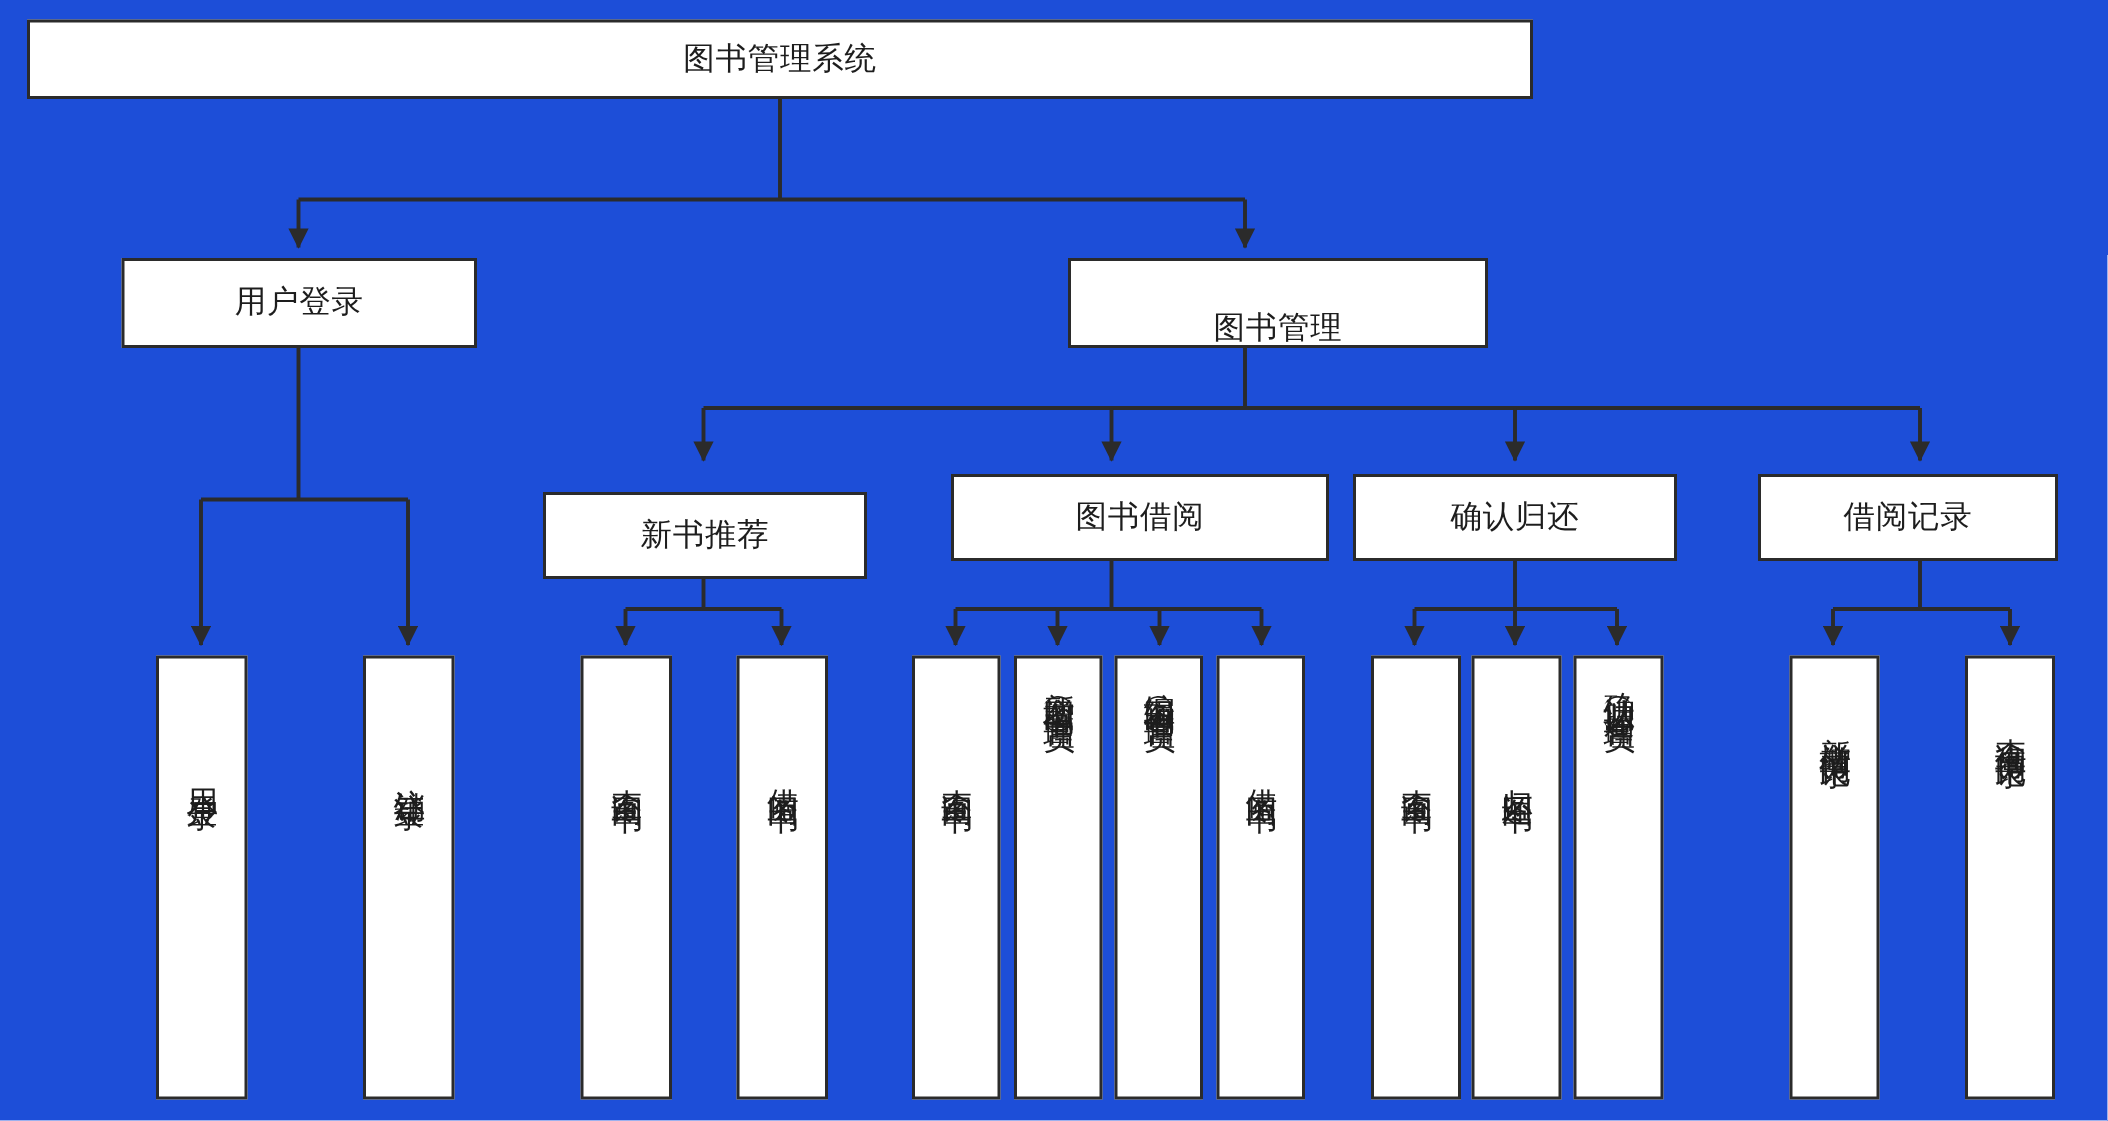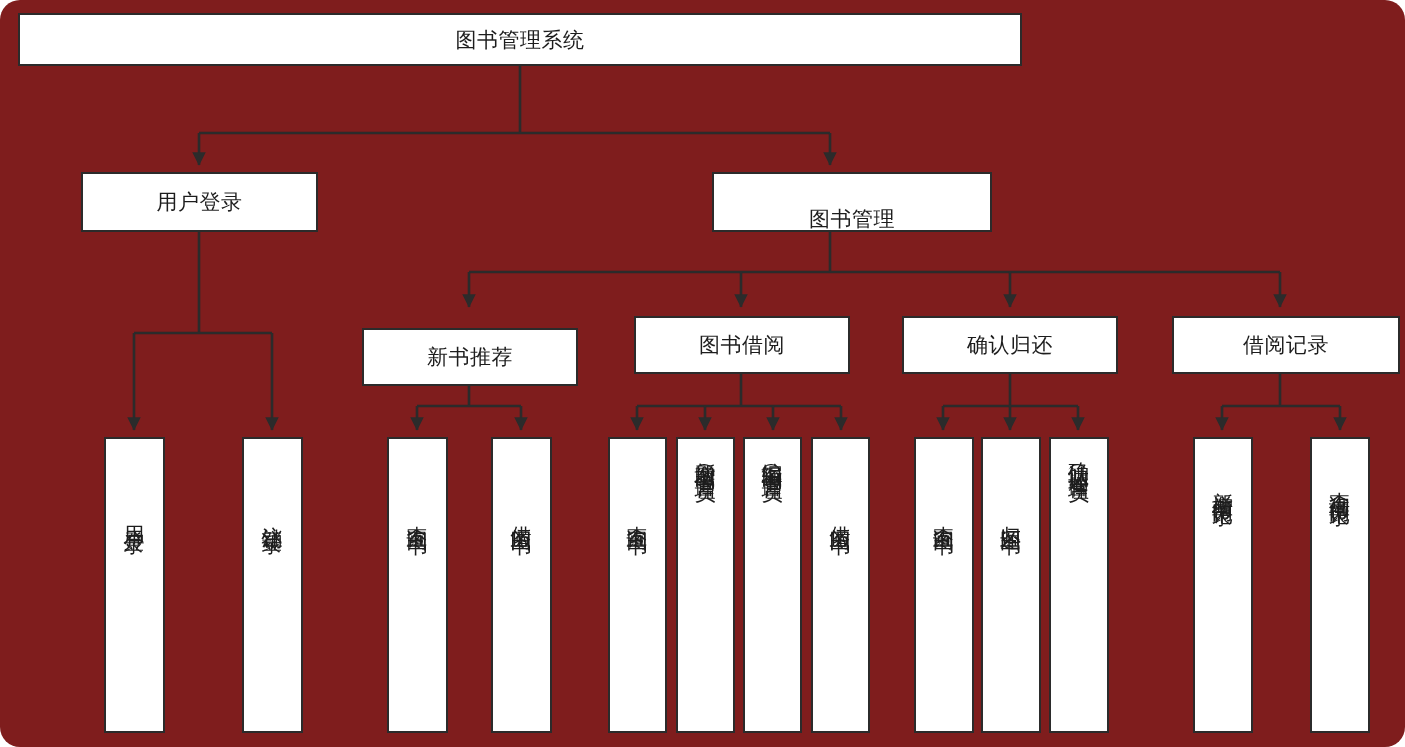--- a/index.html
+++ b/index.html
@@ -7,23 +7,22 @@
     padding: 0;
     background: #ffffff;
   }
   body {
     font-family: "Liberation Sans", "DejaVu Sans", sans-serif;
   }
   #canvas {
     position: relative;
     width: 1405px;
     height: 747px;
-    background: #7f1d1d;
+    background: #1d4ed8;
     overflow: hidden;
-    border-radius: 20px;
   }
   #diagram-svg {
     position: absolute;
     left: 0;
     top: 0;
     width: 1405px;
     height: 747px;
   }
   .node-box {
     position: absolute;
@@ -129,27 +128,27 @@
   <div class="node-box" style="left:81px; top:172px; width:237px; height:60px;">
     <span class="node-label-h">用户登录</span>
   </div>
   <div class="node-box" style="left:712px; top:172px; width:280px; height:60px;align-items:flex-end;">
     <span class="node-label-h">图书管理</span>
   </div>
 
   <div class="node-box" style="left:362px; top:328px; width:216px; height:58px;justify-content:center;">
     <span class="node-label-h">新书推荐</span>
   </div>
-  <div class="node-box" style="left:634px; top:316px; width:216px; height:58px;">
+  <div class="node-box" style="left:634px; top:316px; width:252px; height:58px;">
     <span class="node-label-h">图书借阅</span>
   </div>
   <div class="node-box" style="left:902px; top:316px; width:216px; height:58px;">
     <span class="node-label-h">确认归还</span>
   </div>
-  <div class="node-box" style="left:1172px; top:316px; width:228px; height:58px;">
+  <div class="node-box" style="left:1172px; top:316px; width:200px; height:58px;">
     <span class="node-label-h">借阅记录</span>
   </div>
 
   <div class="node-box leaf-box" style="left:104px; top:437px; width:61px; height:296px; padding-top:70px;">
     <span class="node-label-v">用户登录</span>
   </div>
   <div class="node-box leaf-box" style="left:242px; top:437px; width:61px; height:296px; padding-top:70px;">
     <span class="node-label-v">注销登录</span>
   </div>
 

